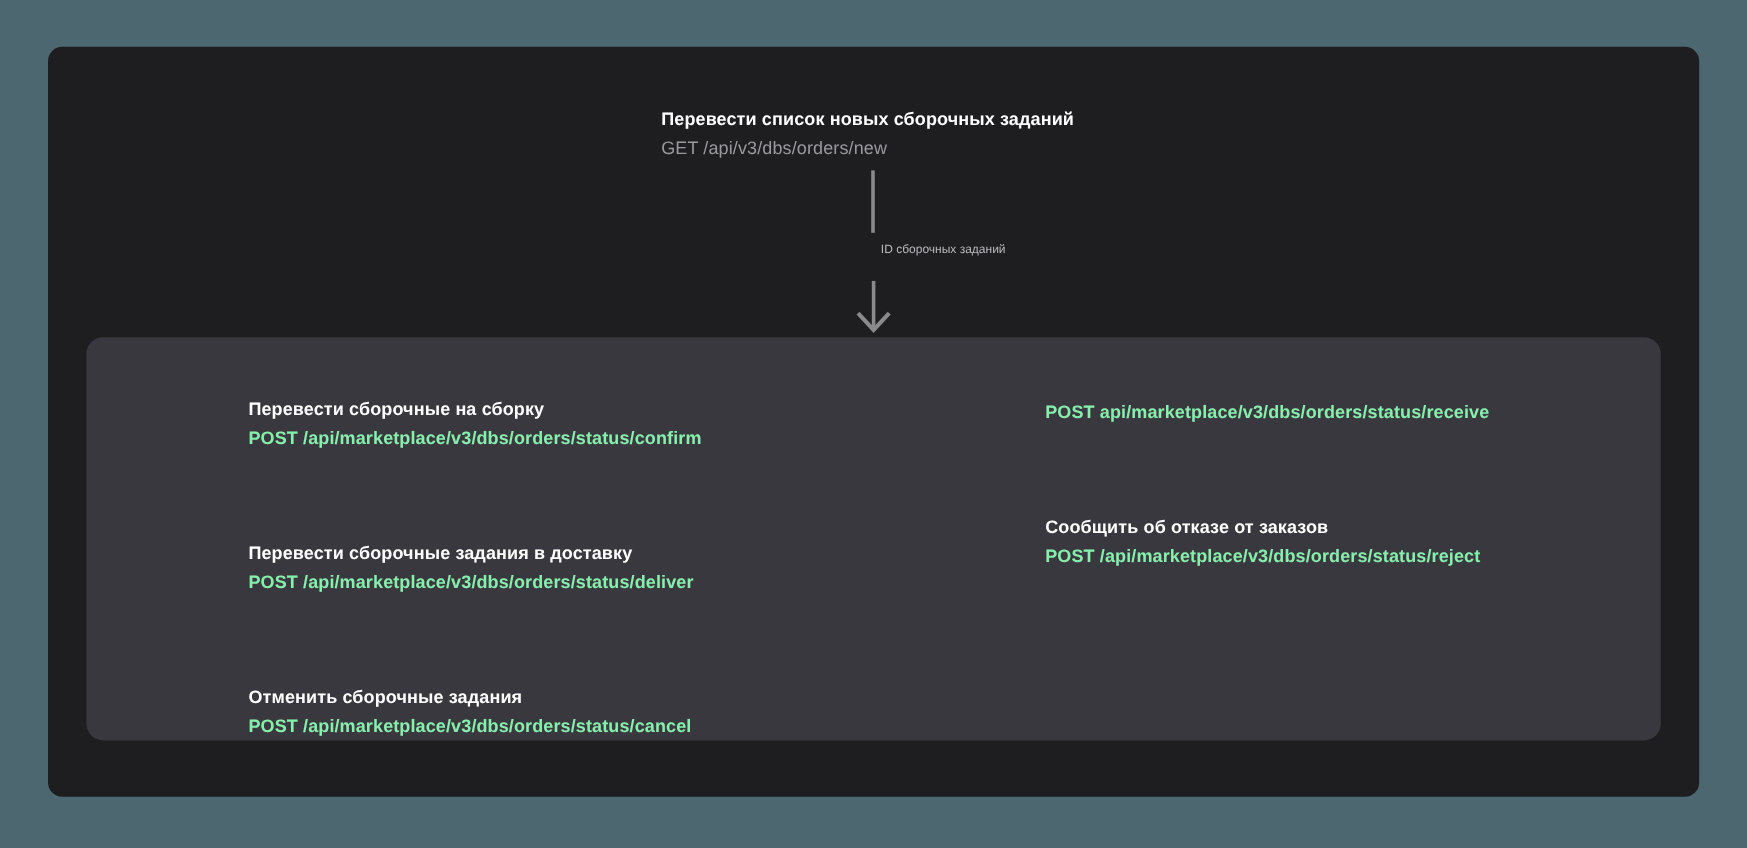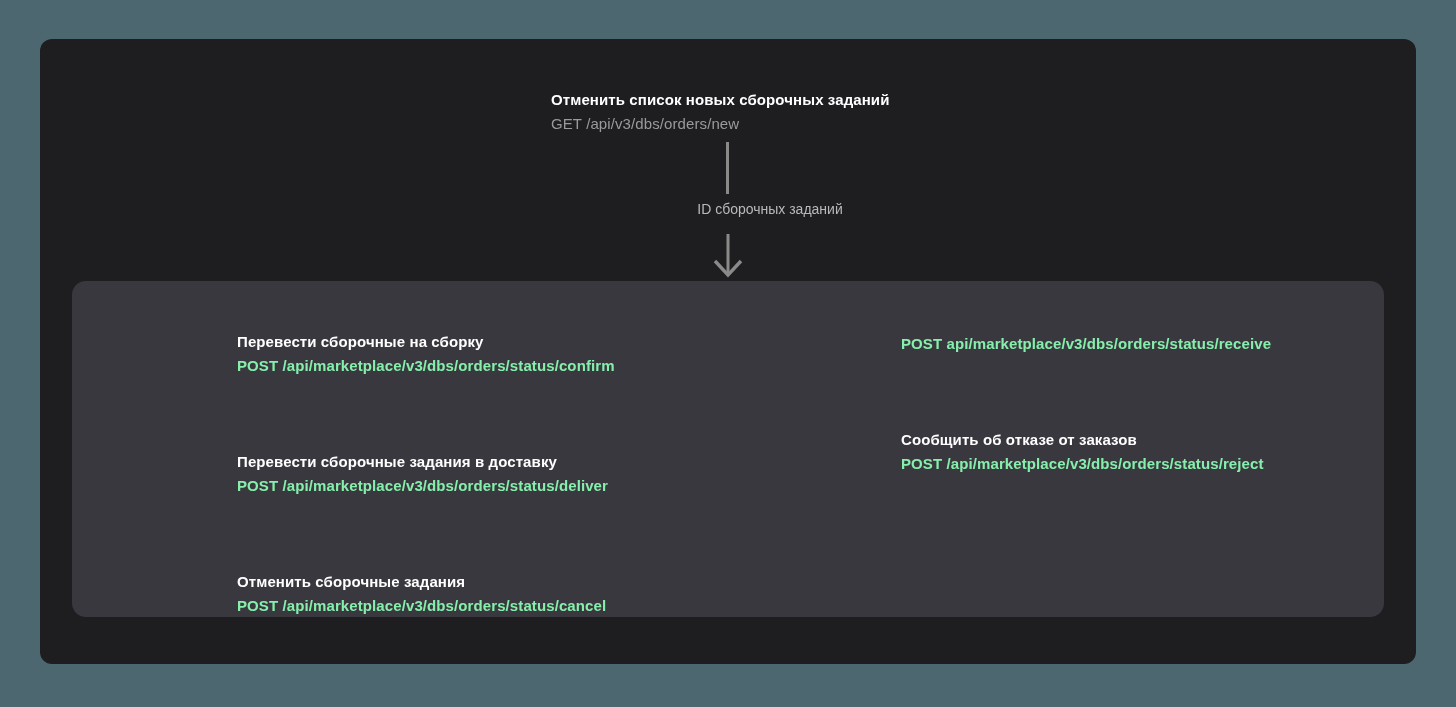--- a/index.html
+++ b/index.html
@@ -68,25 +68,25 @@
   .conn-stem-top {
     position: absolute;
     left: 86px;          
     top: 3px;            
     width: 3px;
     height: 52px;
     background: #8a8a8a;
   }
   .conn-label {
     position: absolute;
-    left: 0;
+    left: 16px;
     top: 60px;
     width: 260px;
     text-align: center;
-    font-size: 14px;
+    font-size: 10px;
     color: #b9b9bd;
     line-height: 20px;
     white-space: nowrap;
   }
   .conn-arrow {
     position: absolute;
     left: 72px;
     top: 95px;
     width: 32px;
     height: 46px;
@@ -103,21 +103,20 @@
     width: 1312px;
     height: 336px;
     background: #3a383f;
     border-radius: 14px;
   }
 
   .panel-col {
     position: absolute;
     top: 50px;   
     width: 560px;
-    margin-left: 30px;
   }
   .panel-col.left  { left: 135px; }  
   .panel-col.right { left: 799px; }  
 
   .op {
     margin-bottom: 74px;
   }
   .op:last-child {
     margin-bottom: 0;
   }
@@ -140,21 +139,21 @@
   }
 </style>
 </head>
 <body>
 
 <div id="stage">
 
   <div class="card">
 
     <div class="entry">
-      <div class="title-line">Отменить список новых сборочных заданий</div>
+      <div class="title-line">Перевести список новых сборочных заданий</div>
       <div class="endpoint-line">GET /api/v3/dbs/orders/new</div>
     </div>
 
     <div class="connector">
       <div class="conn-stem-top"></div>
       <div class="conn-label">ID сборочных заданий</div>
       <div class="conn-arrow">
         <svg width="32" height="46" viewBox="0 0 32 46" xmlns="http://www.w3.org/2000/svg">
           <line x1="16" y1="0" x2="16" y2="40" stroke="#8a8a8a" stroke-width="3"></line>
           <path d="M 3 27 L 16 41 L 29 27" fill="none" stroke="#8a8a8a" stroke-width="3.4" stroke-linecap="butt" stroke-linejoin="miter"></path>

